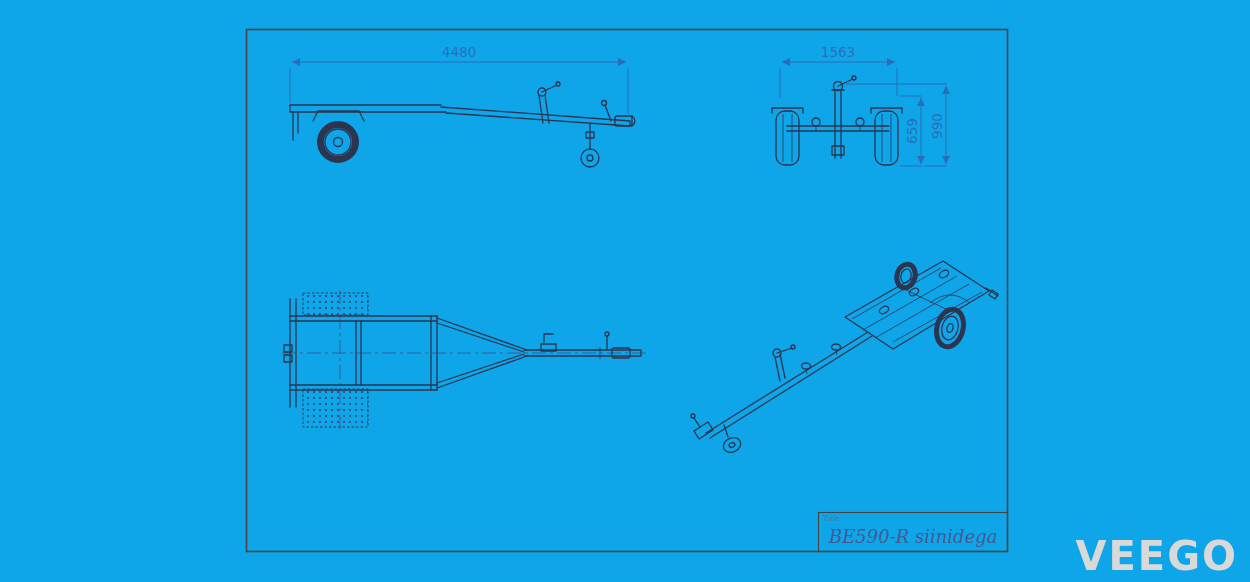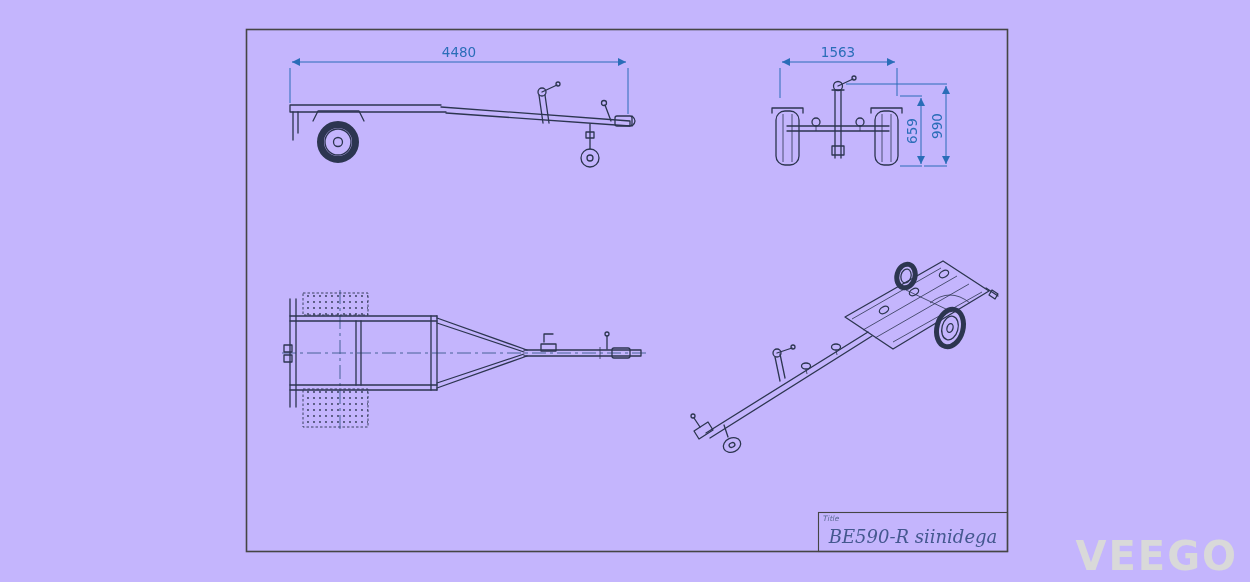--- a/index.html
+++ b/index.html
@@ -1,16 +1,16 @@
 <!DOCTYPE html>
 <html><head>
 <meta charset="utf-8">
 <style>
   html,body{margin:0;padding:0;background:#ffffff;}
-  .canvas{position:relative;width:1250px;height:582px;background:#c4b5fd;overflow:hidden;
+  .canvas{position:relative;width:1250px;height:582px;background:#0ea5e9;overflow:hidden;
           font-family:"DejaVu Sans", sans-serif;}
   svg{position:absolute;left:0;top:0;}
   .geo{stroke:#2c3550;fill:none;stroke-width:1.3;stroke-linecap:round;stroke-linejoin:round;}
   .geothin{stroke:#2c3550;fill:none;stroke-width:0.8;}
   .tire{stroke:#2c3550;fill:none;stroke-width:7;}
   .tireiso{stroke:#2c3550;fill:none;stroke-width:5;}
   .dim{stroke:#2a6db8;fill:none;stroke-width:1;}
   .dimtext{fill:#2a6db8;font-size:13.5px;font-family:"DejaVu Sans",sans-serif;}
   .center{stroke:#3a5a8c;fill:none;stroke-width:0.9;stroke-dasharray:14 4 3 4;}
   .dotted{stroke:#2c3550;stroke-width:0.9;stroke-dasharray:2.5 2;fill:url(#dotpat);}

